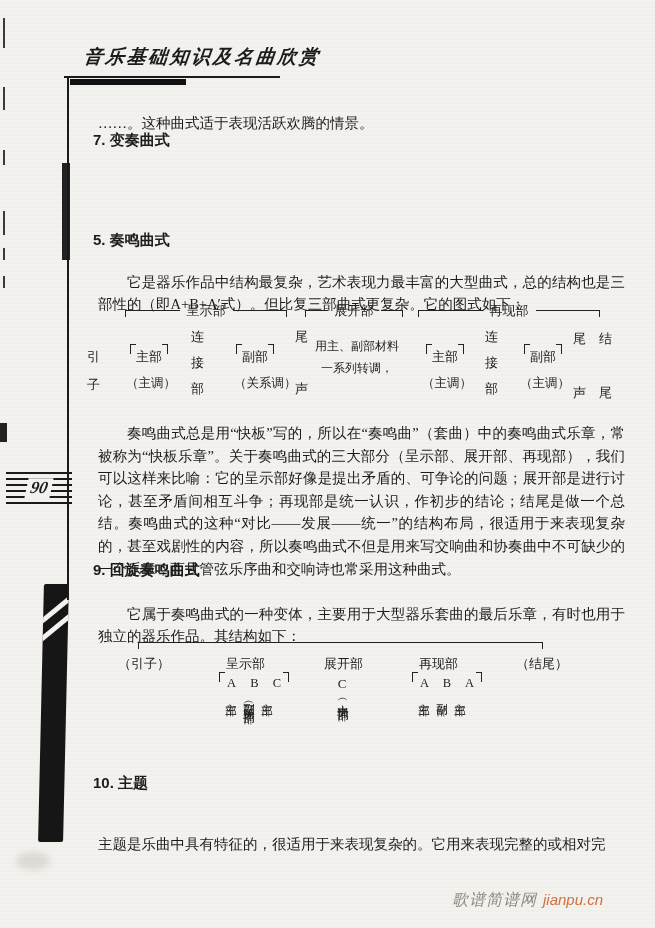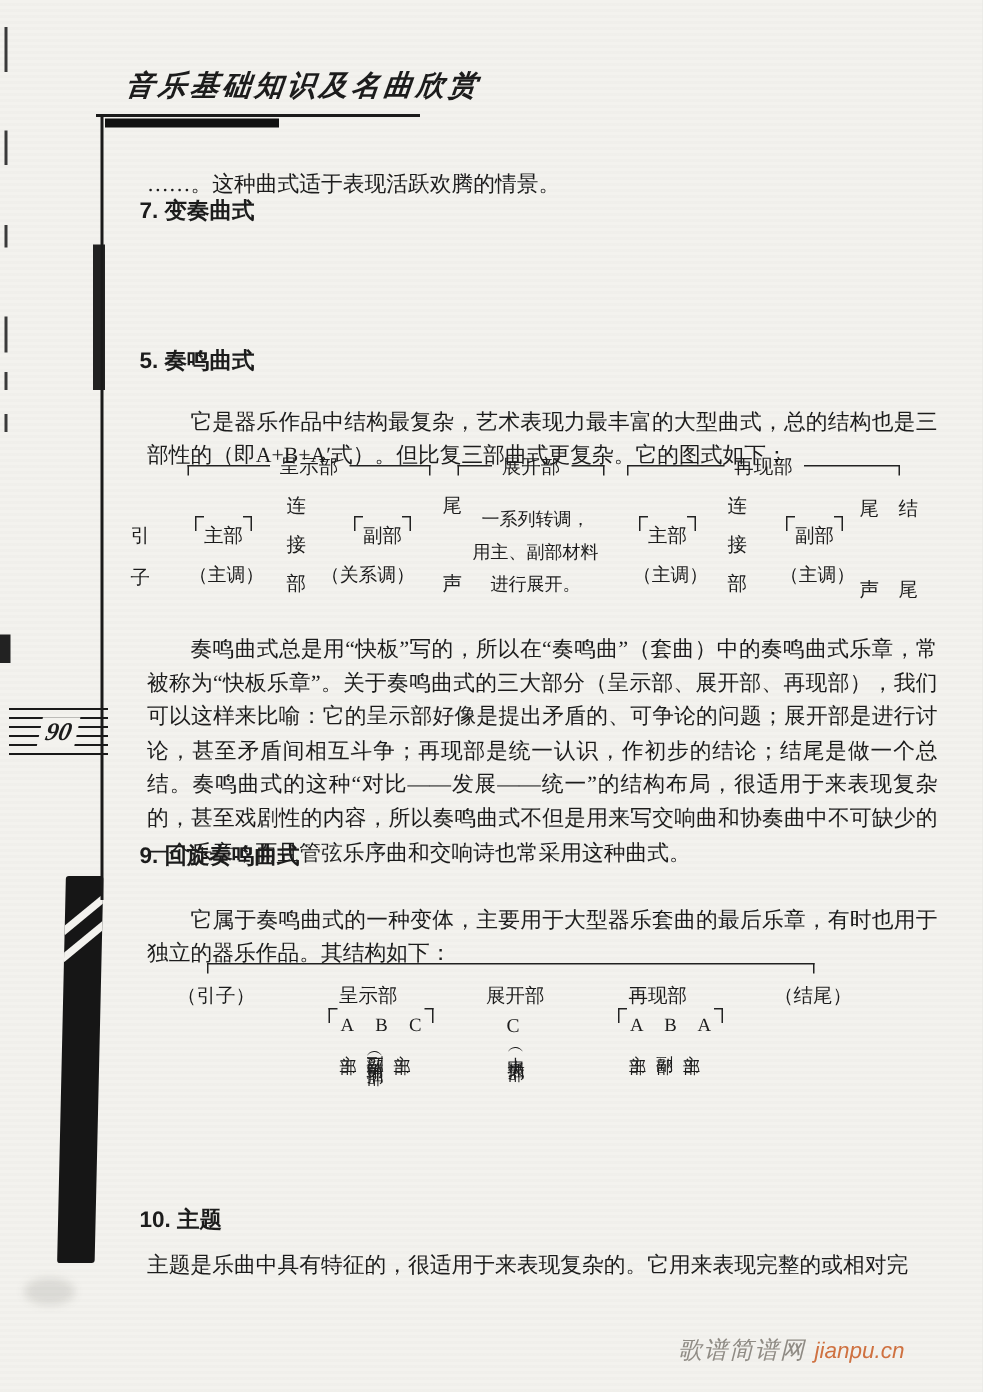--- a/index.html
+++ b/index.html
@@ -112,35 +112,34 @@
       <span class="bline"></span>
     </div>
     <div class="part-label crn" style="left:52px;top:42px">主部</div>
     <div class="keynote" style="left:46px;top:69px">（主调）</div>
     <div class="vchars" style="left:110px;top:22px;height:70px">
         <span>连</span>
         <span>接</span>
         <span>部</span>
       </div>
     <div class="part-label crn" style="left:158px;top:42px">副部</div>
-    <div class="keynote" style="left:134px;top:69px">（关系调）</div>
+    <div class="keynote" style="left:154px;top:69px">（关系调）</div>
     <div class="vchars" style="left:214px;top:22px;height:70px">
         <span>尾</span>
         <span>声</span>
       </div>
 
     <div class="top-bracket" style="left:225px;top:4px;width:98px">
       <span class="bline"></span>
       <span class="btitle">展开部</span>
       <span class="bline"></span>
     </div>
     <div class="devtext" style="left:218px;top:30px;width:118px">
+      <div>用主、副部材料</div>
       <div>一系列转调，</div>
-      <div>用主、副部材料</div>
-      <div>进行展开。</div>
     </div>
 
     <div class="top-bracket" style="left:338px;top:4px;width:182px">
       <span class="bline"></span>
       <span class="btitle">再现部</span>
       <span class="bline"></span>
     </div>
     <div class="part-label crn" style="left:348px;top:42px">主部</div>
     <div class="keynote" style="left:342px;top:69px">（主调）</div>
     <div class="vchars" style="left:404px;top:22px;height:70px">
@@ -195,20 +194,20 @@
       <span>B</span>
       <span>A</span>
     </div>
     <div class="vparts" style="left:337px;top:54px">
       <span class="vtext">主部</span>
       <span class="vtext">副部</span>
       <span class="vtext">主部</span>
     </div>
   </div>
 
-  <h2 class="hd" style="top:804px">10. 主题</h2>
+  <h2 class="hd" style="top:774px">10. 主题</h2>
   <p class="bodyp" style="top:818px">主题是乐曲中具有特征的，很适用于来表现复杂的。它用来表现完整的或相对完</p>
 
   <div class="watermark">
     <span class="wm-site" style="color:#8f8b84">歌谱简谱网</span><span class="wm-url" style="color:#cf7140">jianpu.cn</span>
   </div>
 
 </div>
 
 </body></html>

